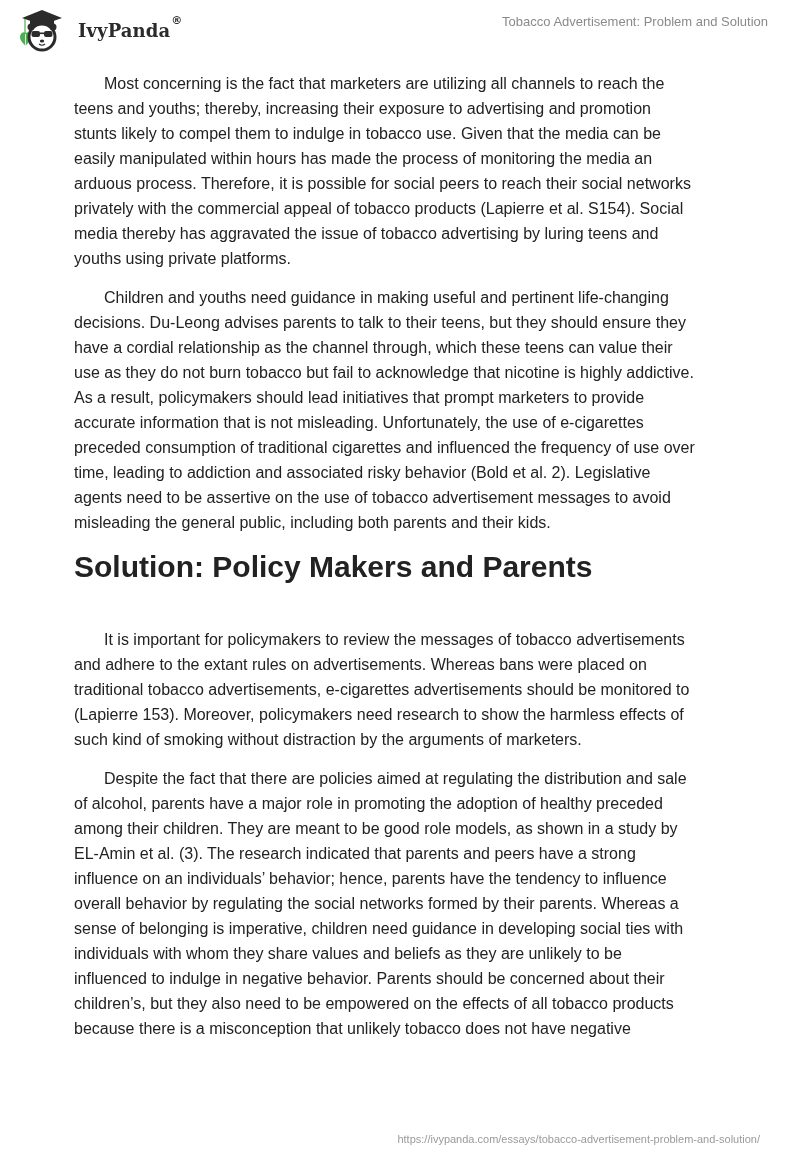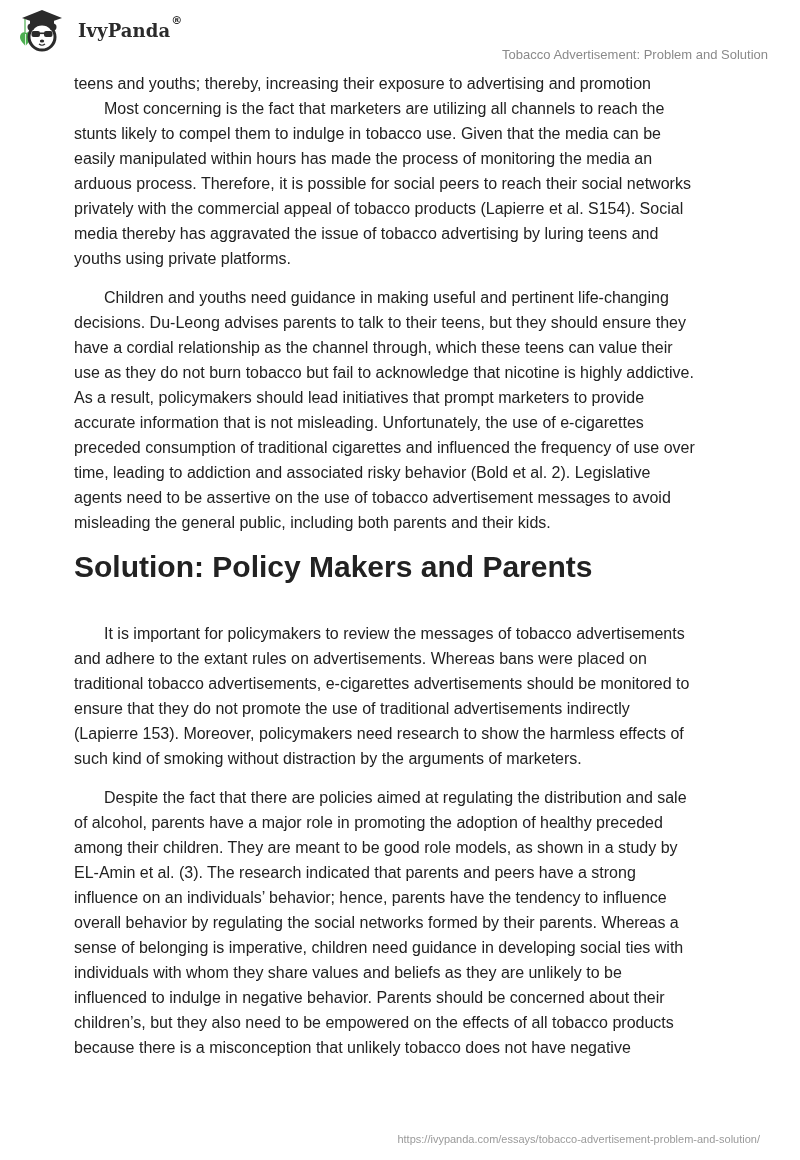--- a/index.html
+++ b/index.html
@@ -54,21 +54,20 @@
       top: -9px;
       margin-left: 1px;
     }
     .doc-title {
       position: absolute;
       right: 32px;
       top: 14px;
       font-size: 13px;
       color: #8a8a8a;
       white-space: nowrap;
-      margin-top: 33px;
     }
     .content {
       position: absolute;
       left: 74px;
       top: 71px;
       width: 680px;
     }
     .para {
       margin: 0 0 14px 0;
       font-size: 16px;
@@ -79,21 +78,21 @@
       display: block;
       white-space: nowrap;
     }
     .para .line.first {
       text-indent: 30px;
     }
     .section-heading {
       font-size: 30px;
       font-weight: bold;
       color: #222222;
-      margin: 12px 0 10px 0;
+      margin: 12px 0 16px 0;
       line-height: 36px;
       white-space: nowrap;
     }
     .section-gap {
       height: 26px;
     }
     .footer-url {
       position: absolute;
       right: 40px;
       top: 1133px;
@@ -131,22 +130,22 @@
     </svg>
     <span class="logo-text">IvyPanda</span>
     <span class="logo-reg">®</span>
   </div>
   <div class="doc-title">Tobacco Advertisement: Problem and Solution</div>
 </div>
 
 <div class="content">
 
   <p class="para">
+    <span class="line first">Most concerning is the fact that marketers are utilizing all channels to reach the</span>
     <span class="line">teens and youths; thereby, increasing their exposure to advertising and promotion</span>
-    <span class="line first">Most concerning is the fact that marketers are utilizing all channels to reach the</span>
     <span class="line">stunts likely to compel them to indulge in tobacco use. Given that the media can be</span>
     <span class="line">easily manipulated within hours has made the process of monitoring the media an</span>
     <span class="line">arduous process. Therefore, it is possible for social peers to reach their social networks</span>
     <span class="line">privately with the commercial appeal of tobacco products (Lapierre et al. S154). Social</span>
     <span class="line">media thereby has aggravated the issue of tobacco advertising by luring teens and</span>
     <span class="line">youths using private platforms.</span>
   </p>
 
   <p class="para">
     <span class="line first">Children and youths need guidance in making useful and pertinent life-changing</span>
@@ -161,21 +160,20 @@
     <span class="line">misleading the general public, including both parents and their kids.</span>
   </p>
 
   <h2 class="section-heading">Solution: Policy Makers and Parents</h2>
   <div class="section-gap"></div>
 
   <p class="para">
     <span class="line first">It is important for policymakers to review the messages of tobacco advertisements</span>
     <span class="line">and adhere to the extant rules on advertisements. Whereas bans were placed on</span>
     <span class="line">traditional tobacco advertisements, e-cigarettes advertisements should be monitored to</span>
-    <span class="line">ensure that they do not promote the use of traditional advertisements indirectly</span>
     <span class="line">(Lapierre 153). Moreover, policymakers need research to show the harmless effects of</span>
     <span class="line">such kind of smoking without distraction by the arguments of marketers.</span>
   </p>
 
   <p class="para">
     <span class="line first">Despite the fact that there are policies aimed at regulating the distribution and sale</span>
     <span class="line">of alcohol, parents have a major role in promoting the adoption of healthy preceded</span>
     <span class="line">among their children. They are meant to be good role models, as shown in a study by</span>
     <span class="line">EL-Amin et al. (3). The research indicated that parents and peers have a strong</span>
     <span class="line">influence on an individuals’ behavior; hence, parents have the tendency to influence</span>

